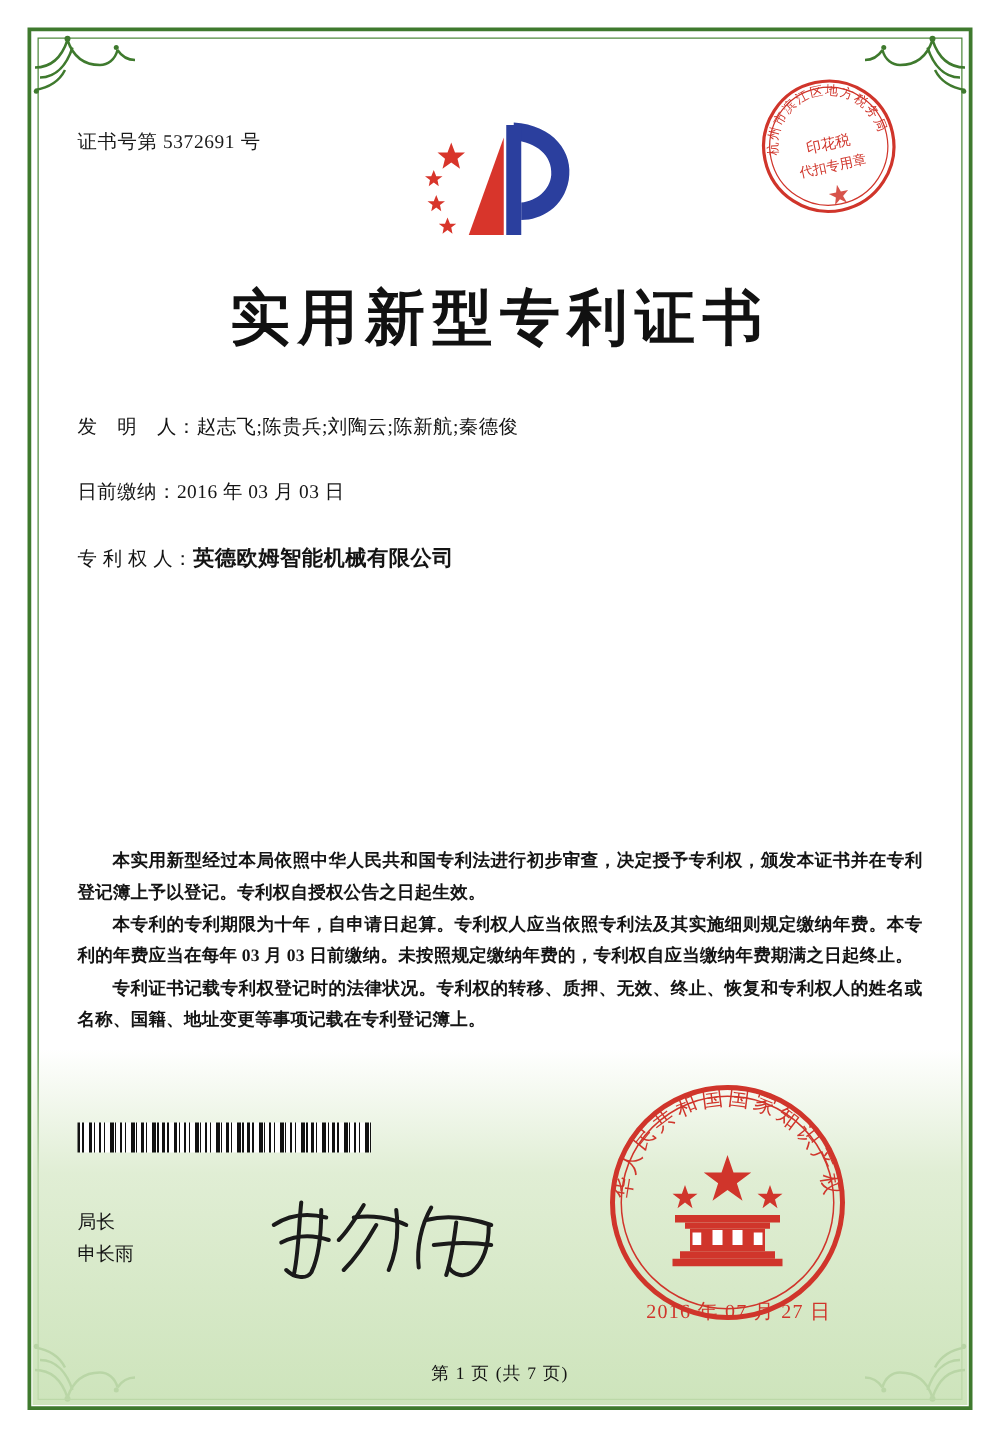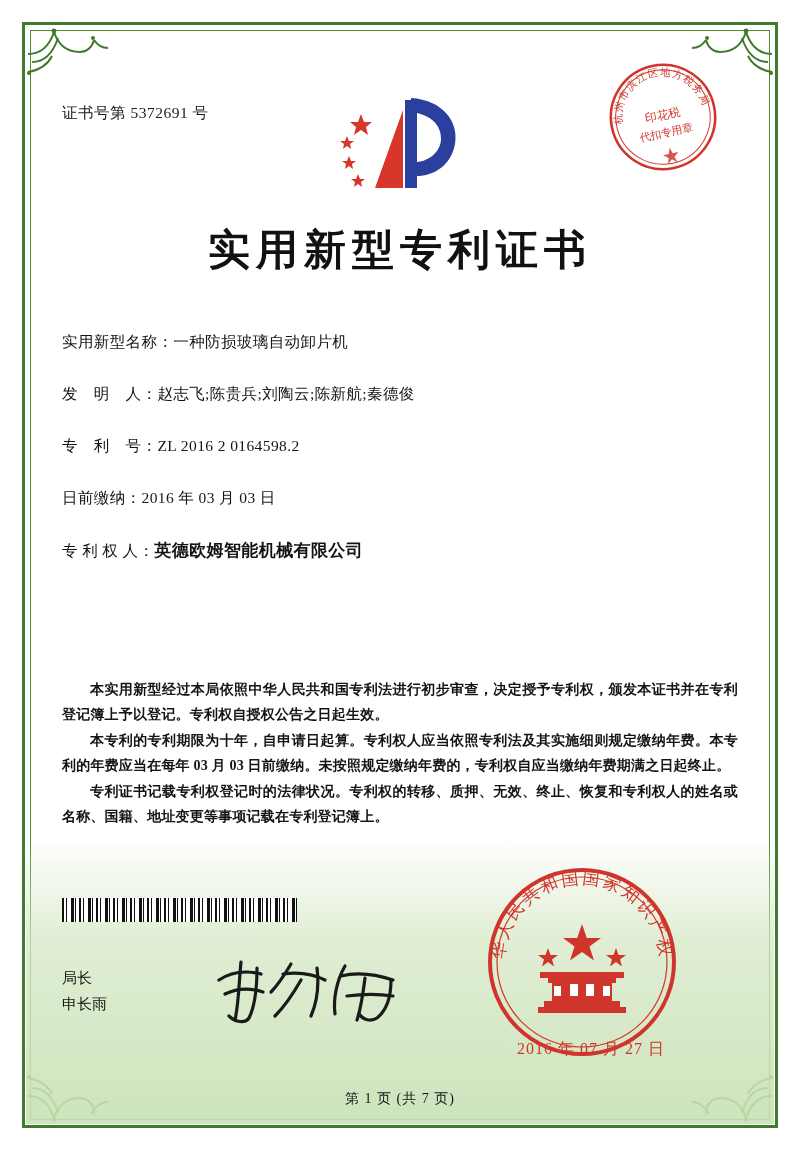--- a/index.html
+++ b/index.html
@@ -80,21 +80,21 @@
     height: 110px;
   }
   .logo svg { width: 100%; height: 100%; display: block; }
 
   .title {
     position: absolute;
     left: 0;
     right: 0;
     top: 222px;
     text-align: center;
-    font-size: 42px;
+    font-size: 48px;
     font-weight: bold;
     letter-spacing: 6px;
     color: #111;
     font-family: "DejaVu Serif", "Liberation Serif", serif;
   }
 
   
   .stamp-tax {
     position: absolute;
     right: 78px;
@@ -313,27 +313,21 @@
         <text x="60" y="80" font-size="11" fill="#d0352b" text-anchor="middle" font-family="'DejaVu Serif',serif">代扣专用章</text>
         <polygon points="60,92 62,98 68,98 63,102 65,108 60,104 55,108 57,102 52,98 58,98" fill="#d0352b" opacity="0.85"></polygon>
       </g>
     </svg>
   </div>
 
   <div class="title">实用新型专利证书</div>
 
   <div class="fields">
     <div class="field-row">
-      <span class="lbl">实用新型名称：</span><span class="val">一种防损玻璃自动卸片机</span>
-    </div>
-    <div class="field-row">
       <span class="lbl">发　明　人：</span><span class="val">赵志飞;陈贵兵;刘陶云;陈新航;秦德俊</span>
-    </div>
-    <div class="field-row">
-      <span class="lbl">专　利　号：</span><span class="val">ZL 2016 2 0164598.2</span>
     </div>
     <div class="field-row">
       <span class="lbl">日前缴纳：</span><span class="val">2016 年 03 月 03 日</span>
     </div>
     <div class="field-row big">
       <span class="lbl">专 利 权 人：</span><span class="val">英德欧姆智能机械有限公司</span>
     </div>
   </div>
 
   <div class="paras">

